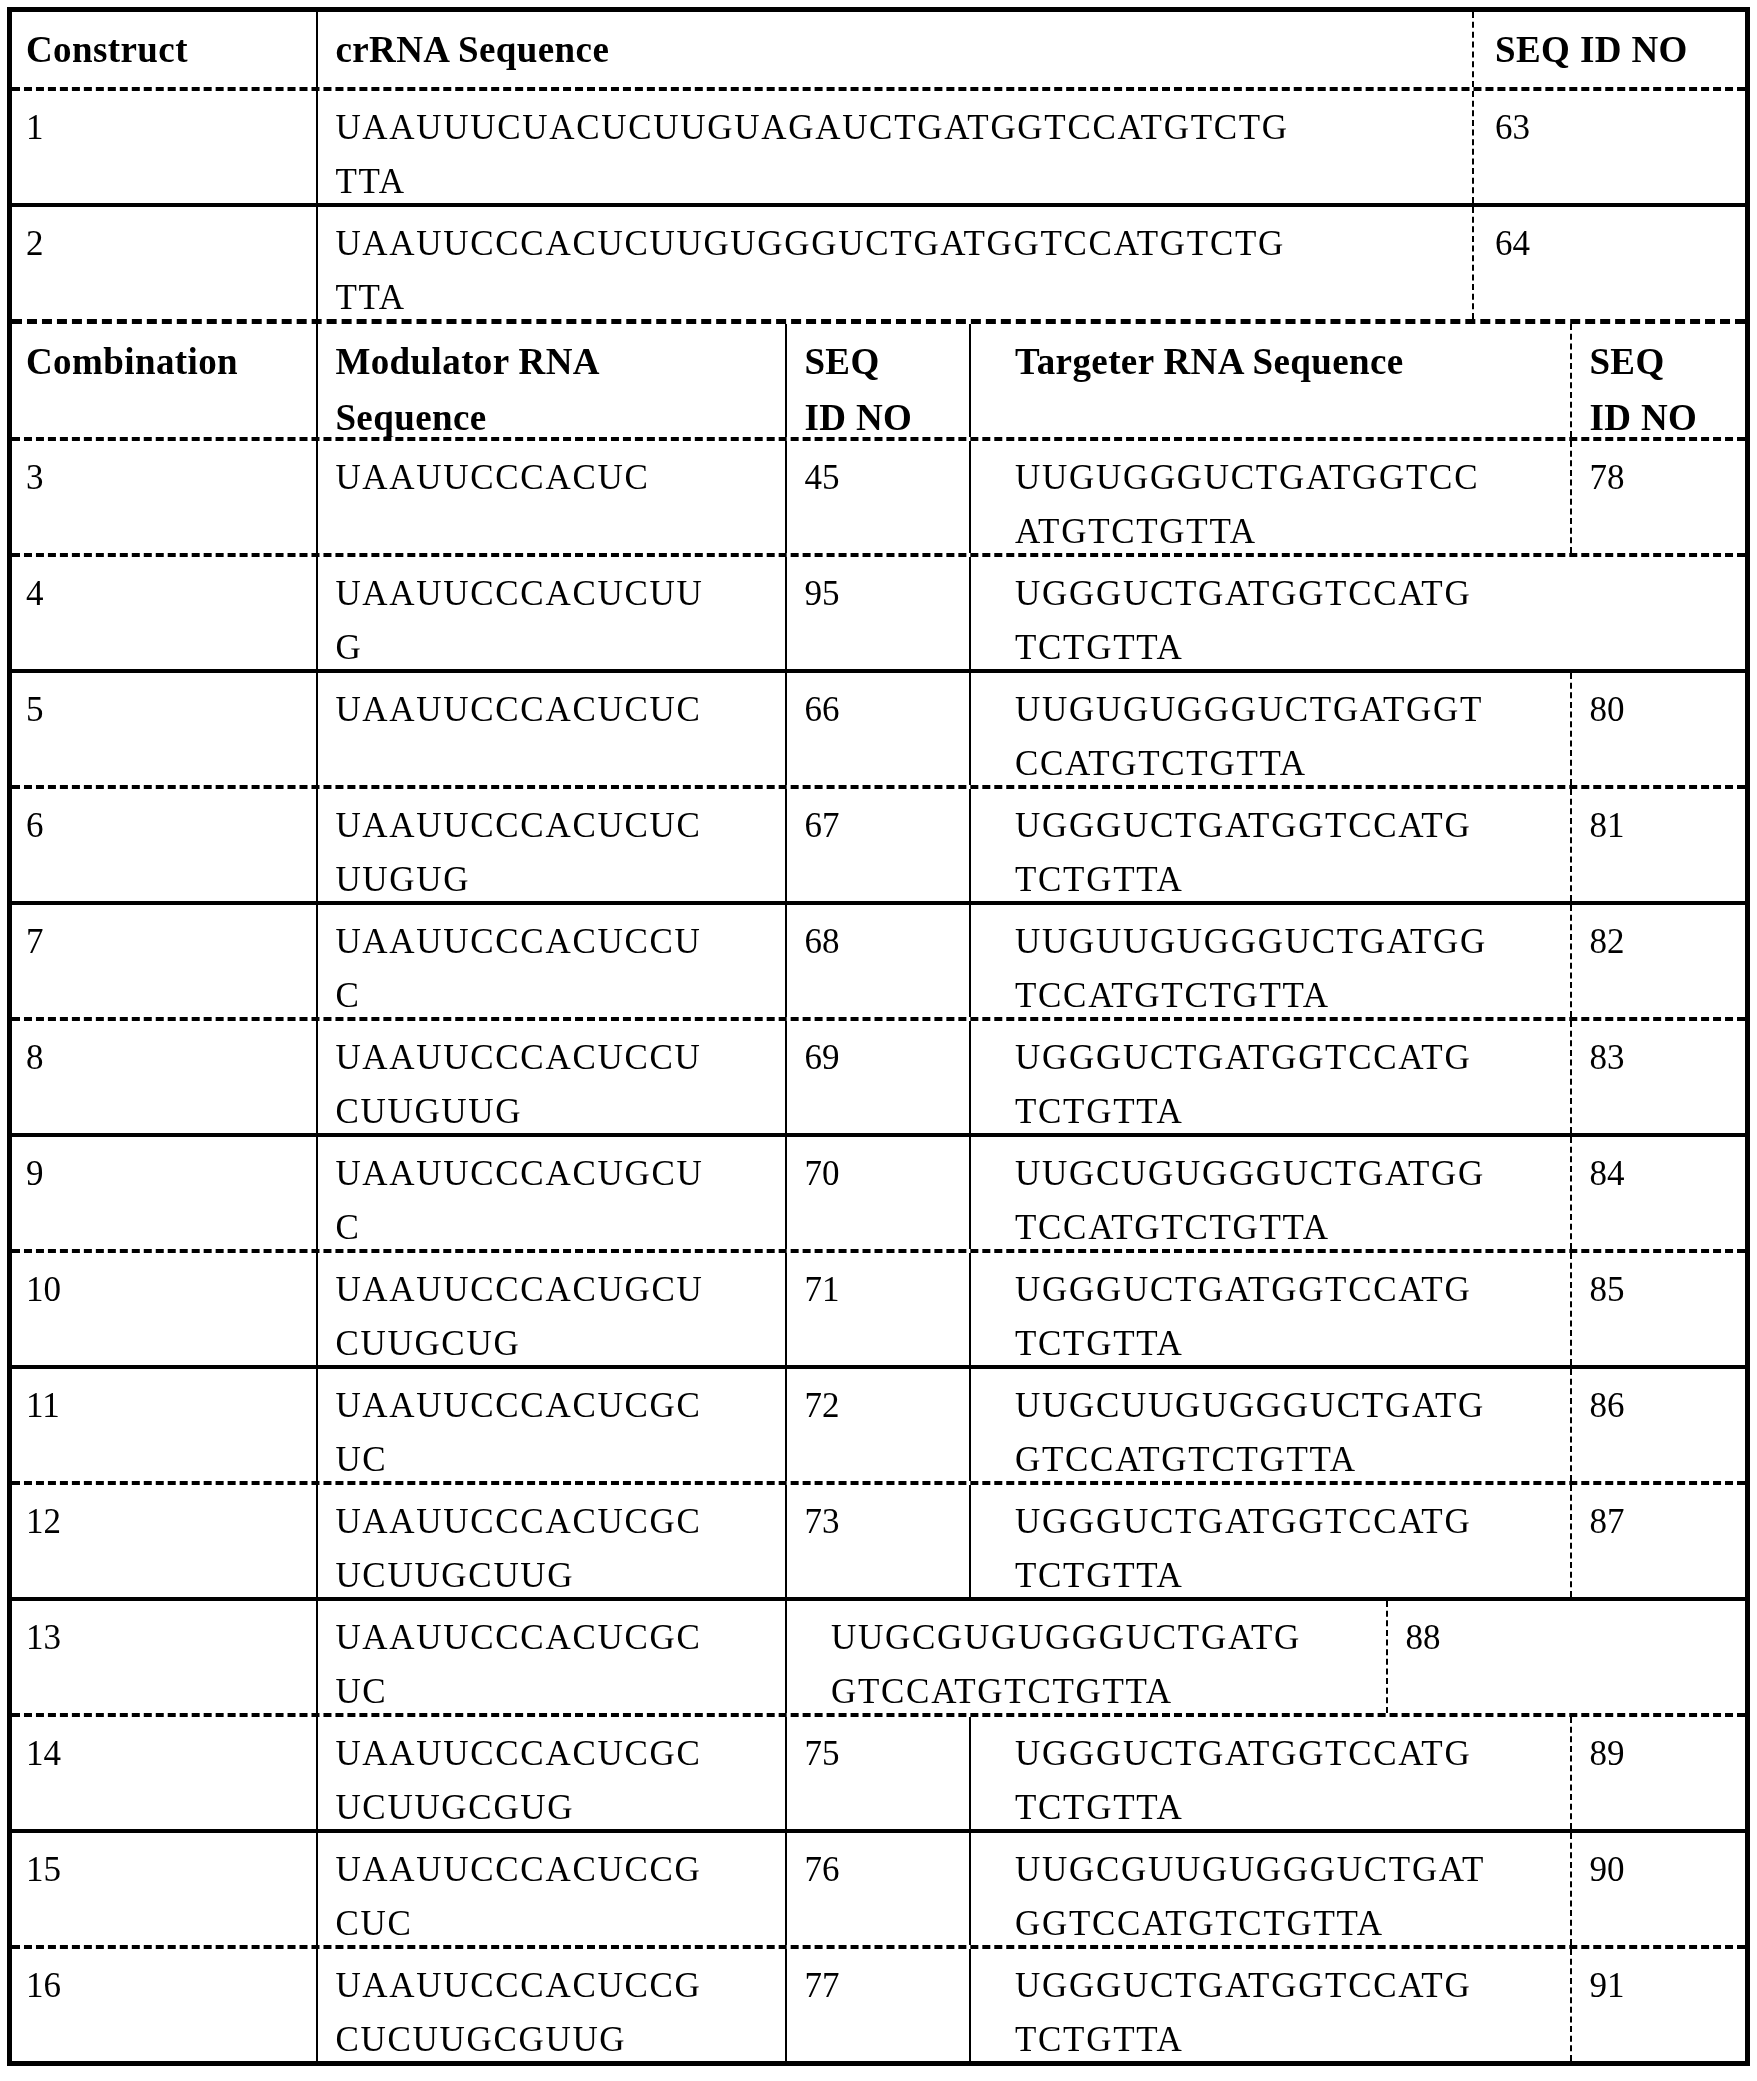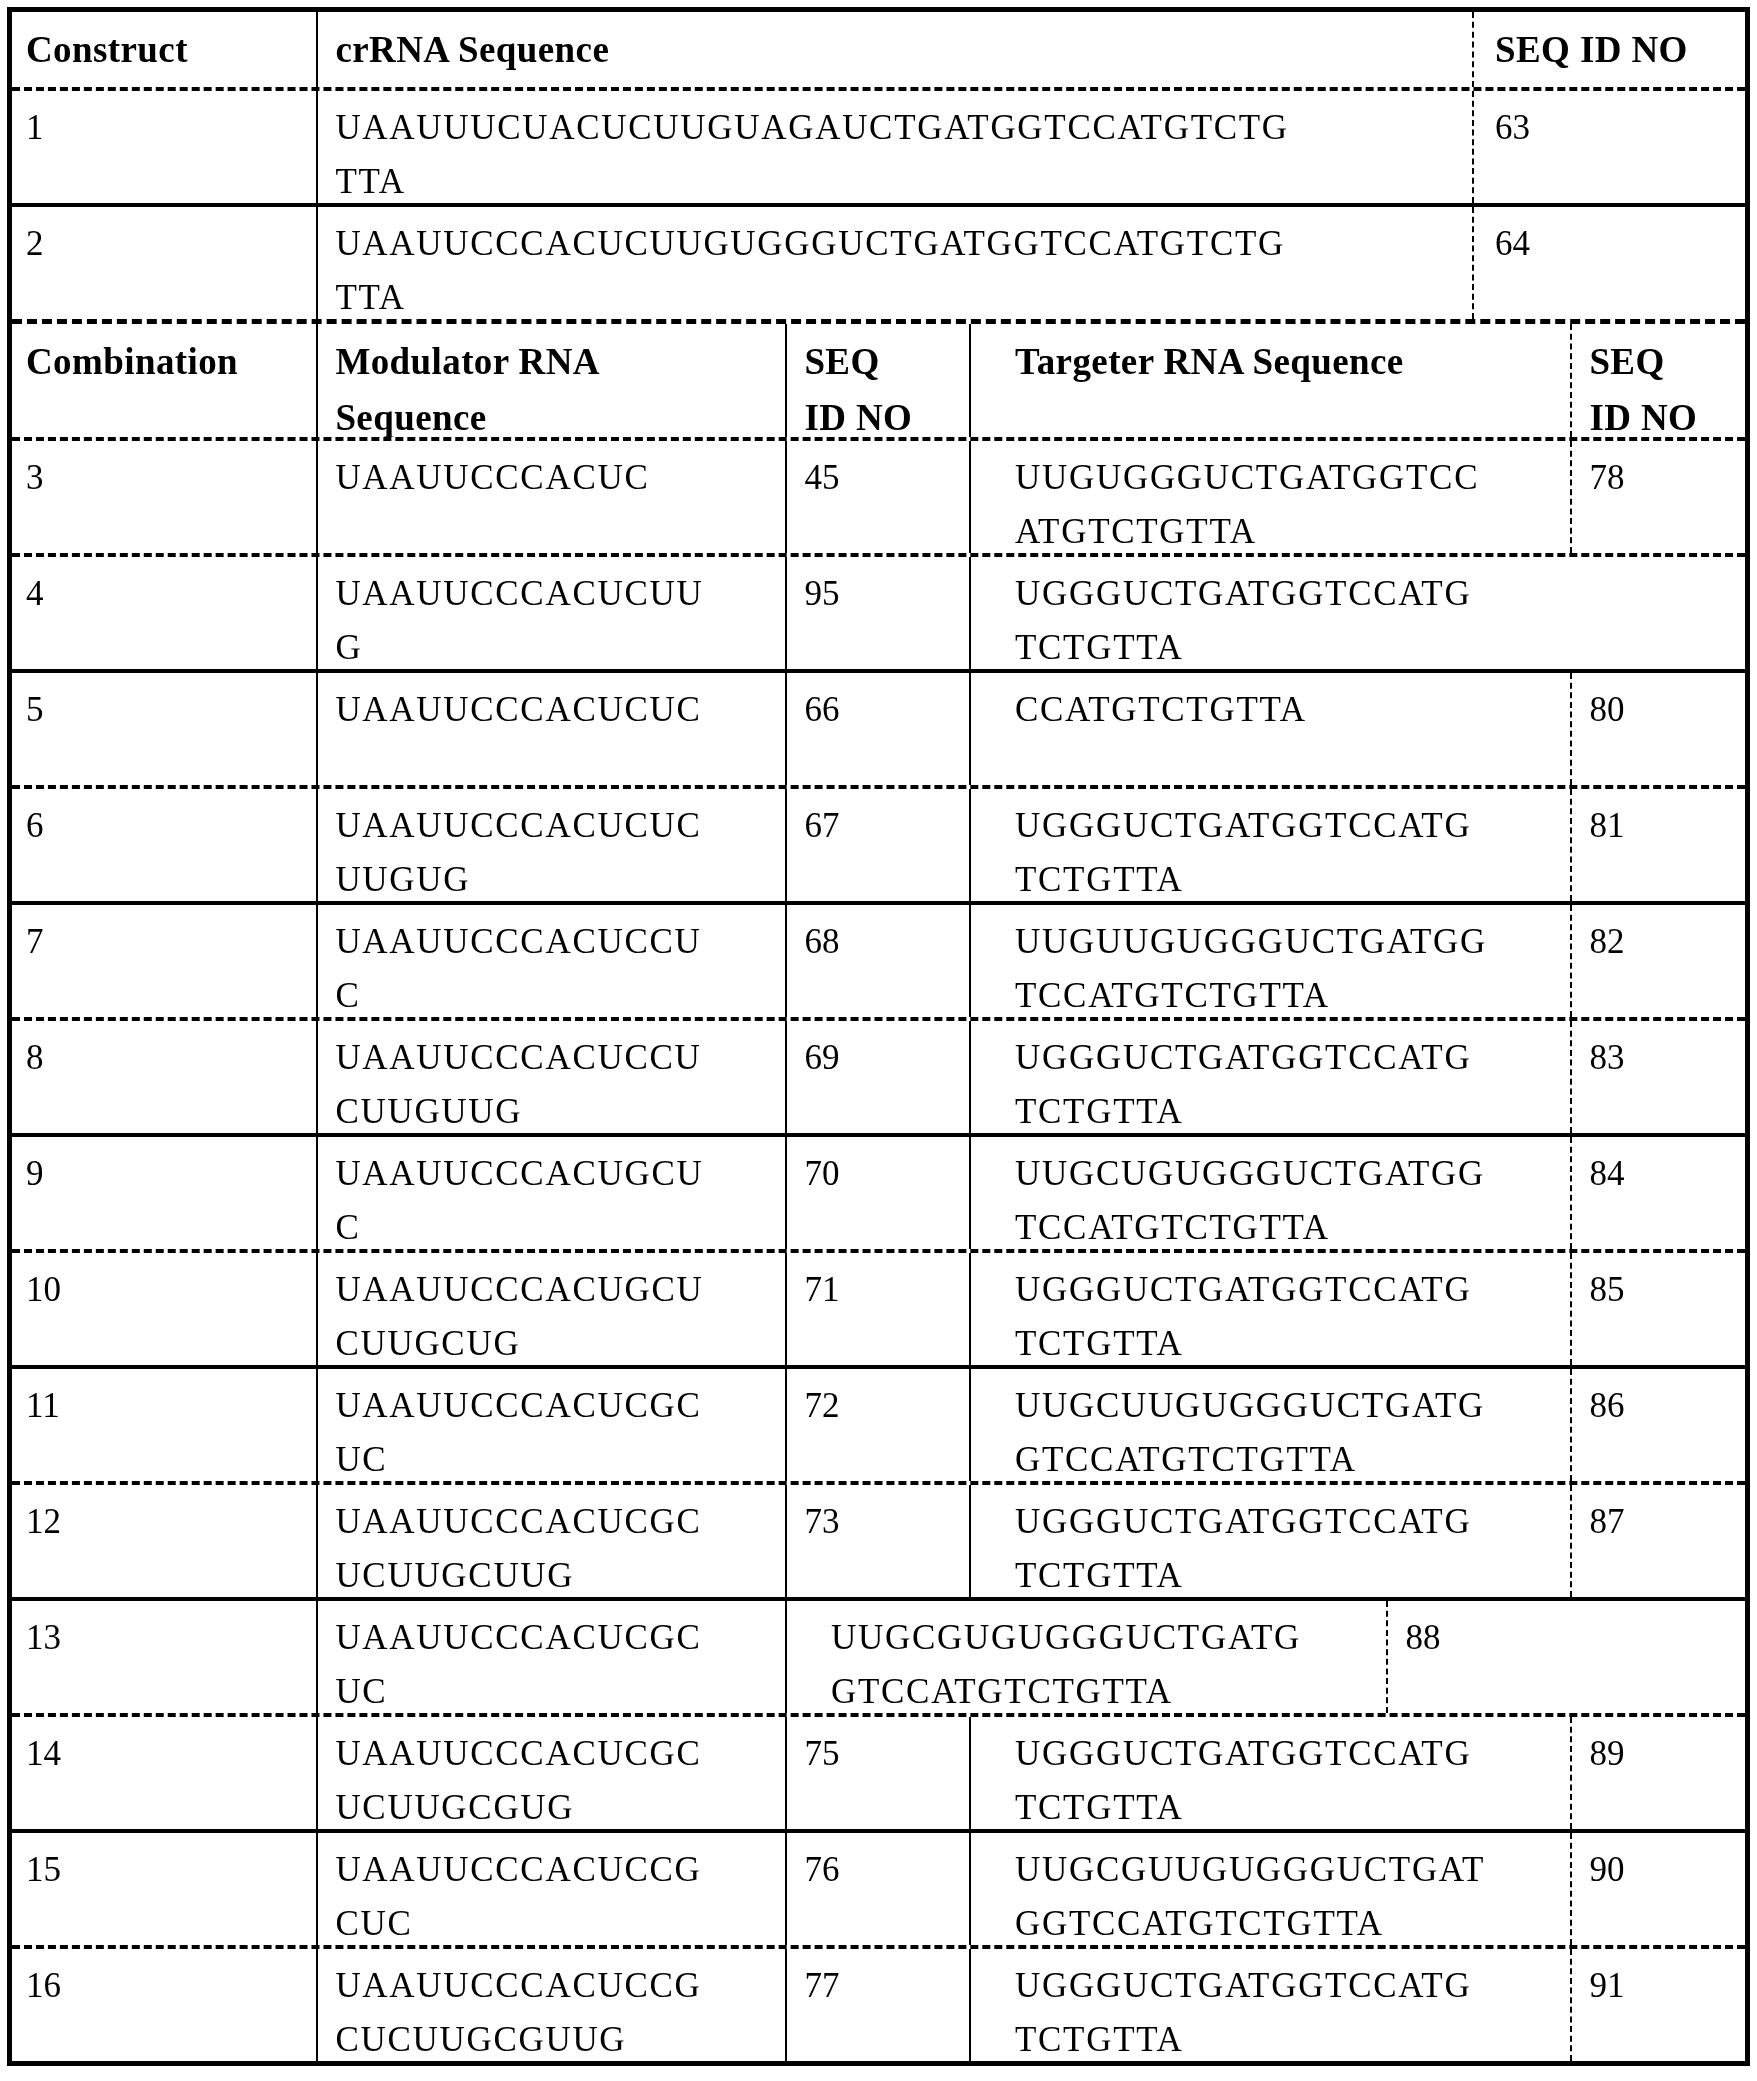--- a/index.html
+++ b/index.html
@@ -162,20 +162,21 @@
       <div class="ln">5</div>
     </div>
     <div class="cell bl-s w-mod">
       <div class="ln seq">UAAUUCCCACUCUC</div>
       <div class="ln seq"></div>
     </div>
     <div class="cell bl-s w-modid">
       <div class="ln">66</div>
     </div>
     <div class="cell bl-s w-targ">
+      <div class="ln seq">UUGUGUGGGUCTGATGGT</div>
       <div class="ln seq">CCATGTCTGTTA</div>
     </div>
     <div class="cell bl-d w-targid">
       <div class="ln">80</div>
     </div>
   </div>
 
   <div class="row h-s2row bt-d">
     <div class="cell first w-comb">
       <div class="ln">6</div>

